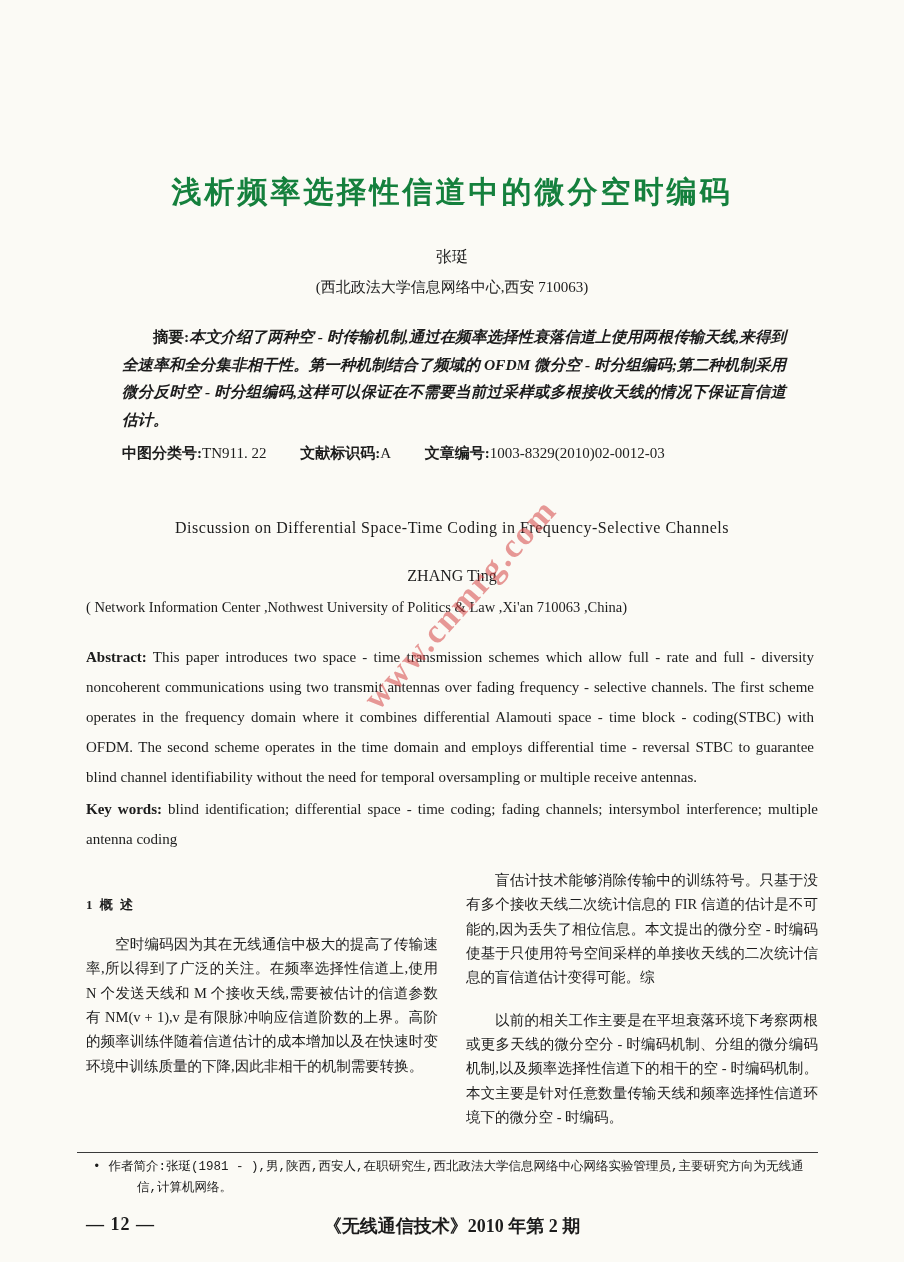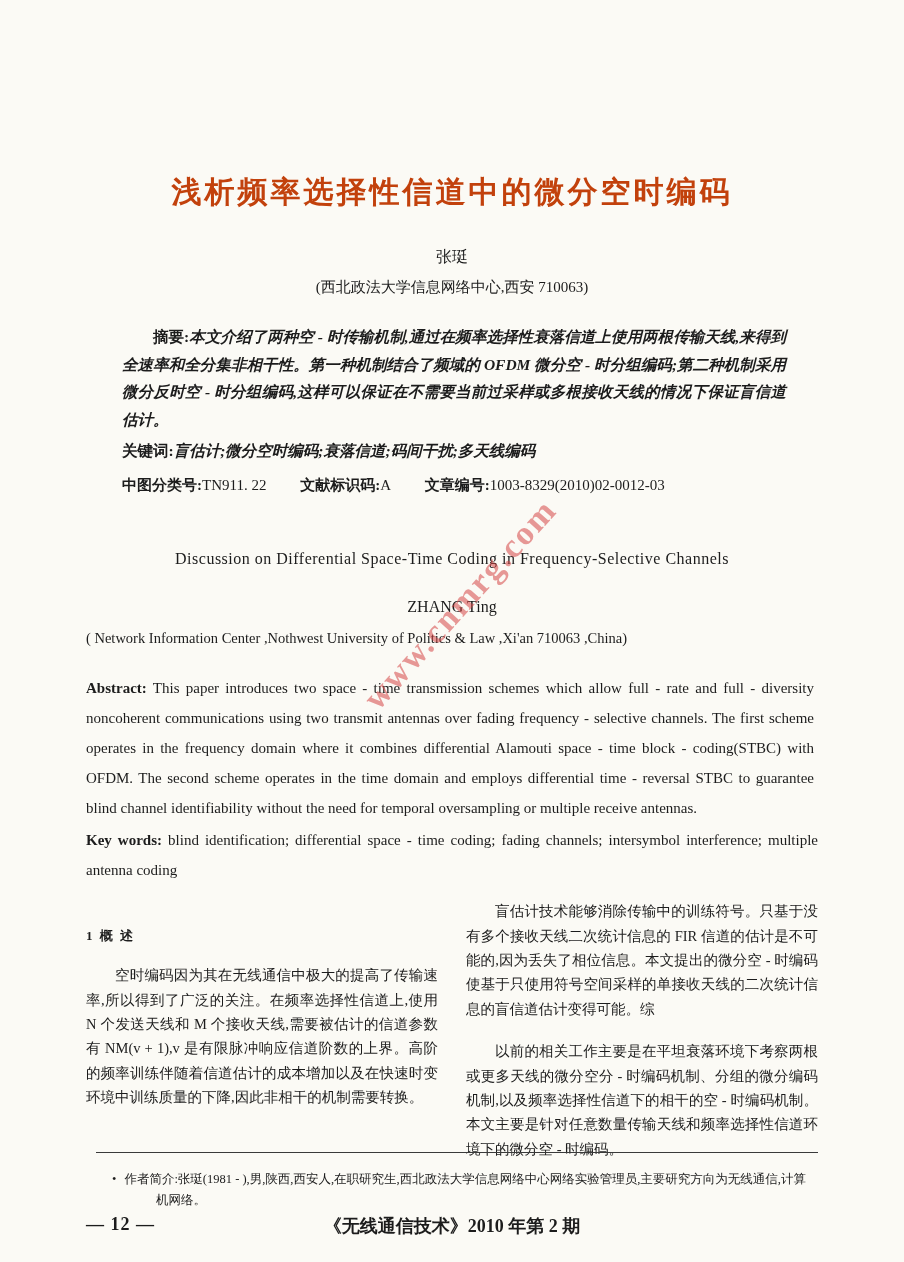--- a/index.html
+++ b/index.html
@@ -15,21 +15,21 @@
     padding: 0 86px;
     overflow: hidden;
   }
   .title-cn {
     margin: 0;
     padding-top: 172px;
     text-align: center;
     font-size: 30px;
     font-weight: bold;
     letter-spacing: 3px;
-    color: #c2410c;
+    color: #15803d;
   }
   .author-cn {
     margin-top: 34px;
     text-align: center;
     font-size: 16px;
   }
   .affiliation-cn {
     margin-top: 10px;
     text-align: center;
     font-size: 15px;
@@ -108,27 +108,28 @@
   .body-para {
     margin: 18px 0 0 0;
     font-size: 14.5px;
     line-height: 1.68;
     text-align: justify;
     text-indent: 2em;
   }
   .col-right .body-para:first-child { margin-top: 0; }
   .footnote {
     position: absolute;
-    left: 96px;
+    left: 77px;
     right: 86px;
     top: 1152px;
     border-top: 1px solid #3a3a3a;
-    padding-top: 16px;
+    padding-top: 4px;
     font-size: 12.5px;
     line-height: 1.7;
+    font-family: Liberation Mono, monospace;
   }
   .footnote p {
     margin: 0;
     padding-left: 60px;
     text-indent: -44px;
   }
   .footnote .bullet { margin-right: 8px; }
   .footer {
     position: absolute;
     left: 86px;
@@ -177,21 +178,20 @@
   <div class="watermark">www.cnmrg.com</div>
 
   <h1 class="title-cn">浅析频率选择性信道中的微分空时编码</h1>
 
   <div class="author-cn">张珽</div>
 
   <div class="affiliation-cn">(西北政法大学信息网络中心,西安 710063)</div>
 
   <p class="abstract-cn"><span class="lbl">摘要:</span><span>本文介绍了两种空 - 时传输机制,通过在频率选择性衰落信道上使用两根传输天线,来得到全速率和全分集非相干性。第一种机制结合了频域的 OFDM 微分空 - 时分组编码;第二种机制采用微分反时空 - 时分组编码,这样可以保证在不需要当前过采样或多根接收天线的情况下保证盲信道估计。</span></p>
 
-  <p class="kw-cn"><span class="lbl">关键词:</span><span>盲估计;微分空时编码;衰落信道;码间干扰;多天线编码</span></p>
 
   <p class="clc-line">
     <span class="pair"><span class="lbl">中图分类号:</span><span>TN911. 22</span></span>
     <span class="pair"><span class="lbl">文献标识码:</span><span>A</span></span>
     <span class="pair"><span class="lbl">文章编号:</span><span>1003-8329(2010)02-0012-03</span></span>
   </p>
 
   <h2 class="title-en">Discussion on Differential Space-Time Coding in Frequency-Selective Channels</h2>
 
   <div class="author-en">ZHANG Ting</div>

